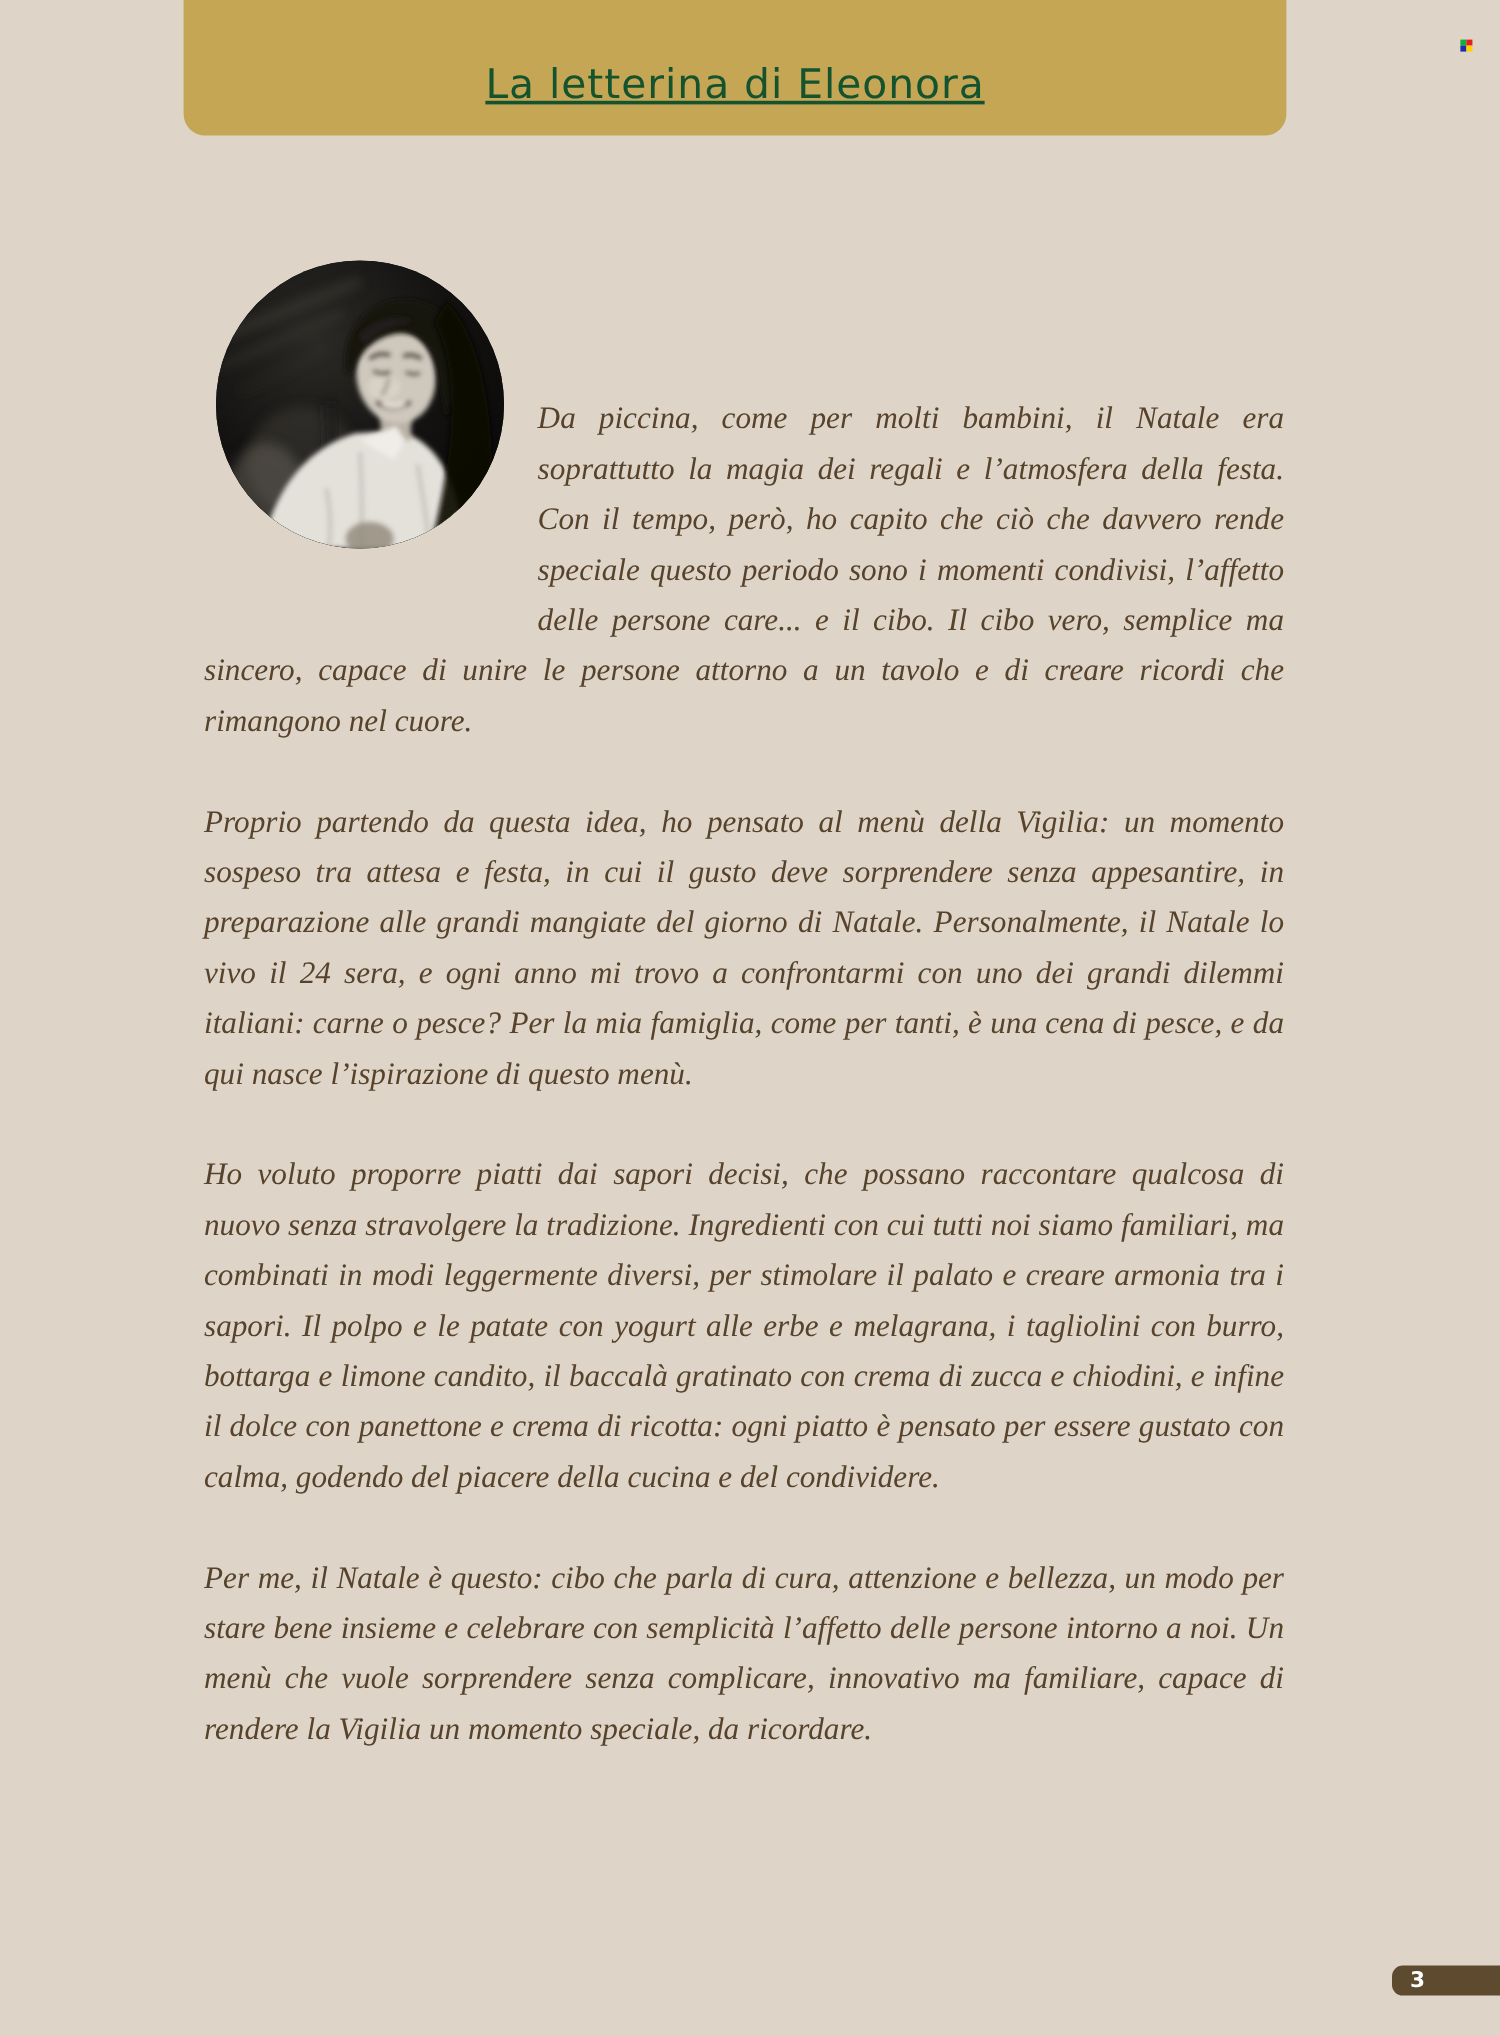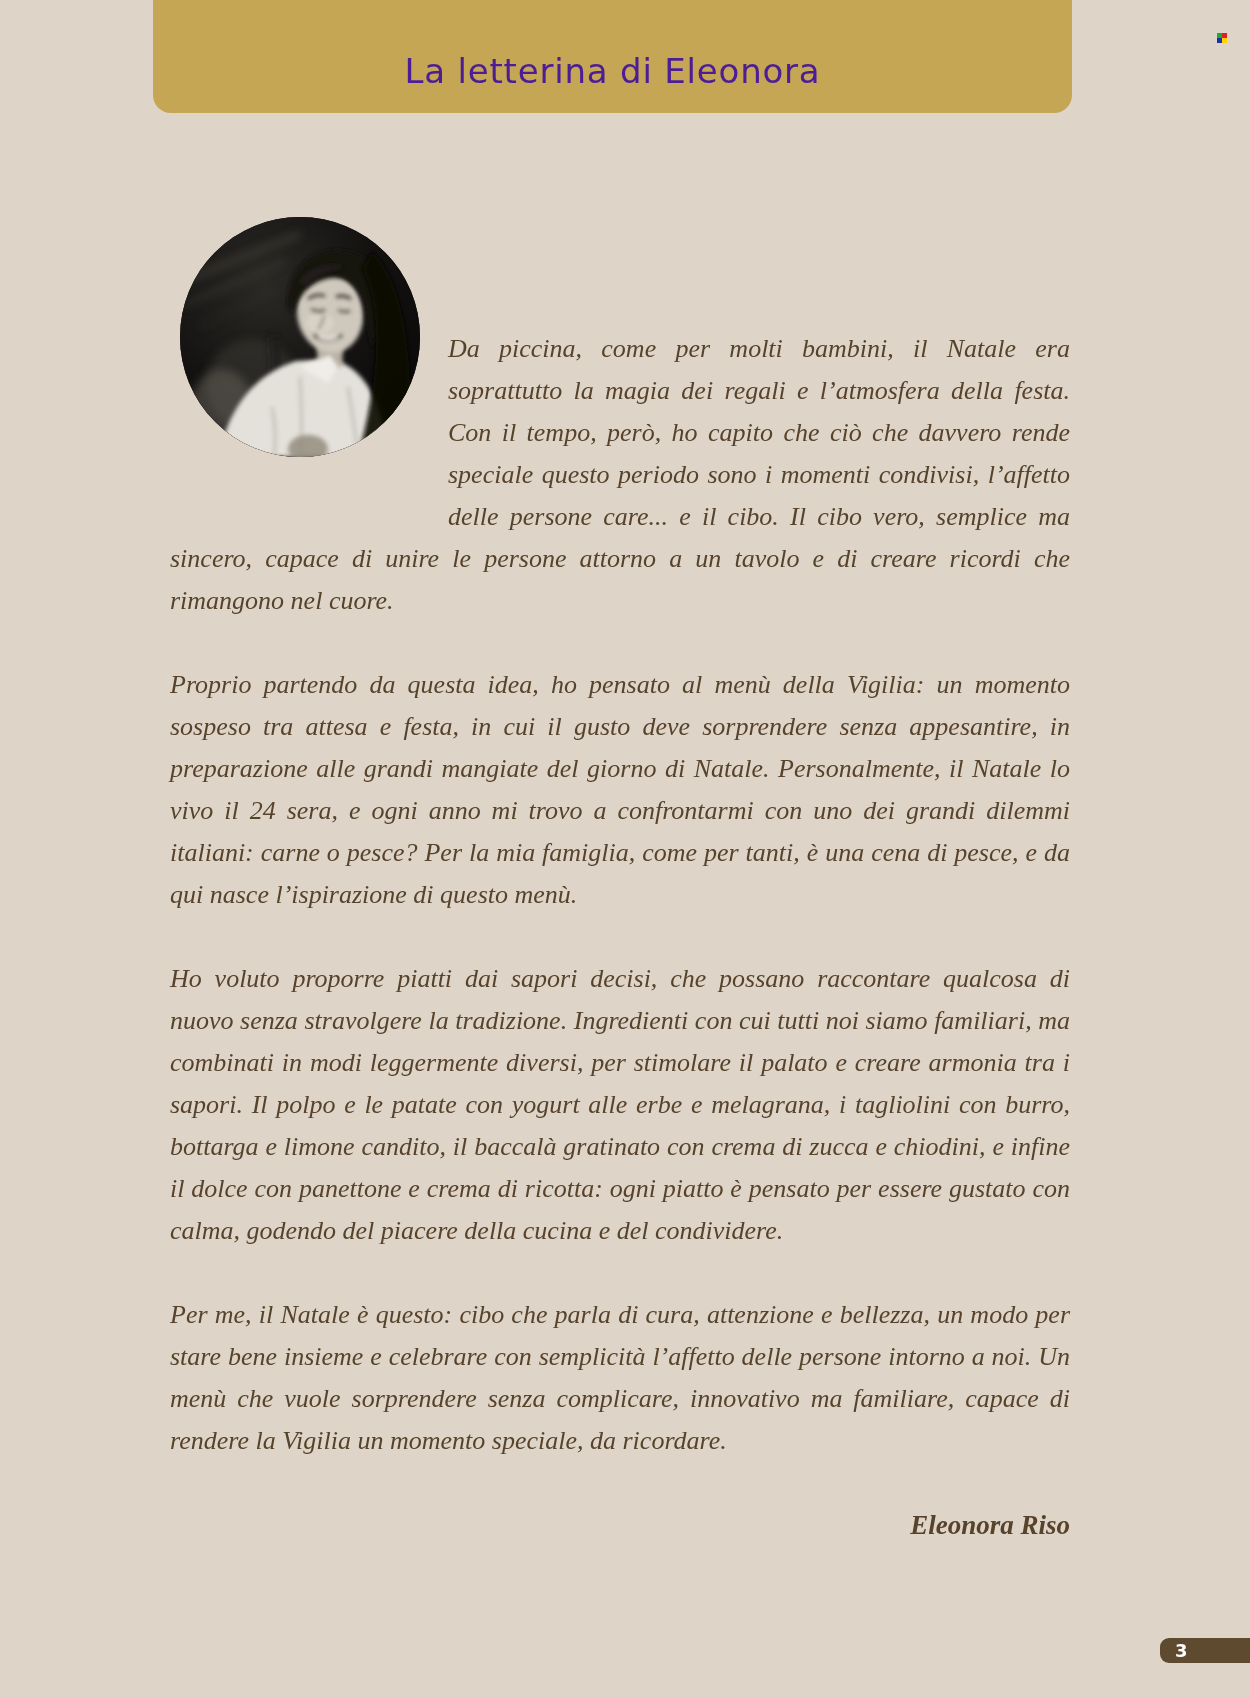--- a/index.html
+++ b/index.html
@@ -48,21 +48,21 @@
     font-weight:bold; font-size:18px; color:#ffffff;
   }
   .page-badge span { margin-left:15px; }
 </style>
 </head>
 <body>
 
 <div class="page">
 
   <div class="banner" style="background: rgb(196, 166, 85);">
-    <div class="banner-title" style="color: #4c1d95;">La letterina di Eleonora</div>
+    <div class="banner-title" style="color: #14532d; text-decoration: underline;">La letterina di Eleonora</div>
   </div>
 
   <div class="mini-icon">
     <span style="background: rgb(19, 175, 55);"></span>
     <span style="background: rgb(227, 30, 36);"></span>
     <span style="background: rgb(29, 47, 170);"></span>
     <span style="background: rgb(255, 210, 0);"></span>
   </div>
 
   <div class="photo">
@@ -123,20 +123,19 @@
       <ellipse cx="128" cy="232" rx="20" ry="14" fill="#8f8779" opacity="0.8" filter="url(#b2)"></ellipse>
     </svg>
   </div>
 
   <div class="letter" style="color: rgb(87, 67, 44);">
     <div class="photo-spacer"></div>
     <p>Da piccina, come per molti bambini, il Natale era soprattutto la magia dei regali e l’atmosfera della festa. Con il tempo, però, ho capito che ciò che davvero rende speciale questo periodo sono i momenti condivisi, l’affetto delle persone care... e il cibo. Il cibo vero, semplice ma sincero, capace di unire le persone attorno a un tavolo e di creare ricordi che rimangono nel cuore.</p>
     <p>Proprio partendo da questa idea, ho pensato al menù della Vigilia: un momento sospeso tra attesa e festa, in cui il gusto deve sorprendere senza appesantire, in preparazione alle grandi mangiate del giorno di Natale. Personalmente, il Natale lo vivo il 24 sera, e ogni anno mi trovo a confrontarmi con uno dei grandi dilemmi italiani: carne o pesce? Per la mia famiglia, come per tanti, è una cena di pesce, e da qui nasce l’ispirazione di questo menù.</p>
     <p>Ho voluto proporre piatti dai sapori decisi, che possano raccontare qualcosa di nuovo senza stravolgere la tradizione. Ingredienti con cui tutti noi siamo familiari, ma combinati in modi leggermente diversi, per stimolare il palato e creare armonia tra i sapori. Il polpo e le patate con yogurt alle erbe e melagrana, i tagliolini con burro, bottarga e limone candito, il baccalà gratinato con crema di zucca e chiodini, e infine il dolce con panettone e crema di ricotta: ogni piatto è pensato per essere gustato con calma, godendo del piacere della cucina e del condividere.</p>
     <p>Per me, il Natale è questo: cibo che parla di cura, attenzione e bellezza, un modo per stare bene insieme e celebrare con semplicità l’affetto delle persone intorno a noi. Un menù che vuole sorprendere senza complicare, innovativo ma familiare, capace di rendere la Vigilia un momento speciale, da ricordare.</p>
-    <div class="signature">Eleonora Riso</div>
   </div>
 
   <div class="page-badge" style="background: rgb(93, 74, 47);">
     <span>3</span>
   </div>
 
 </div>
 
 </body></html>

